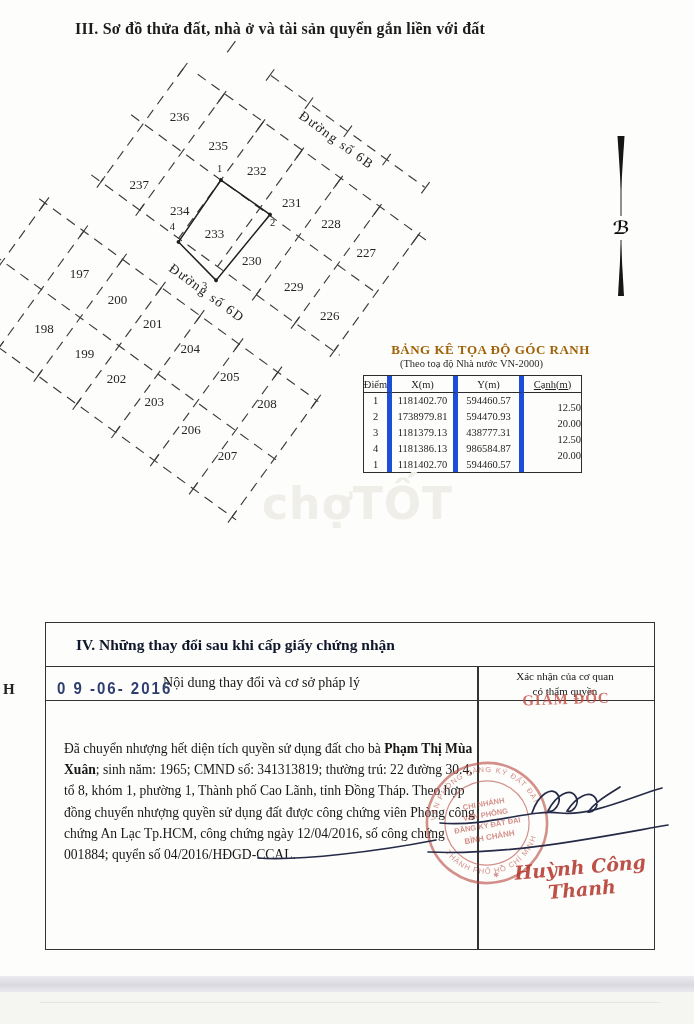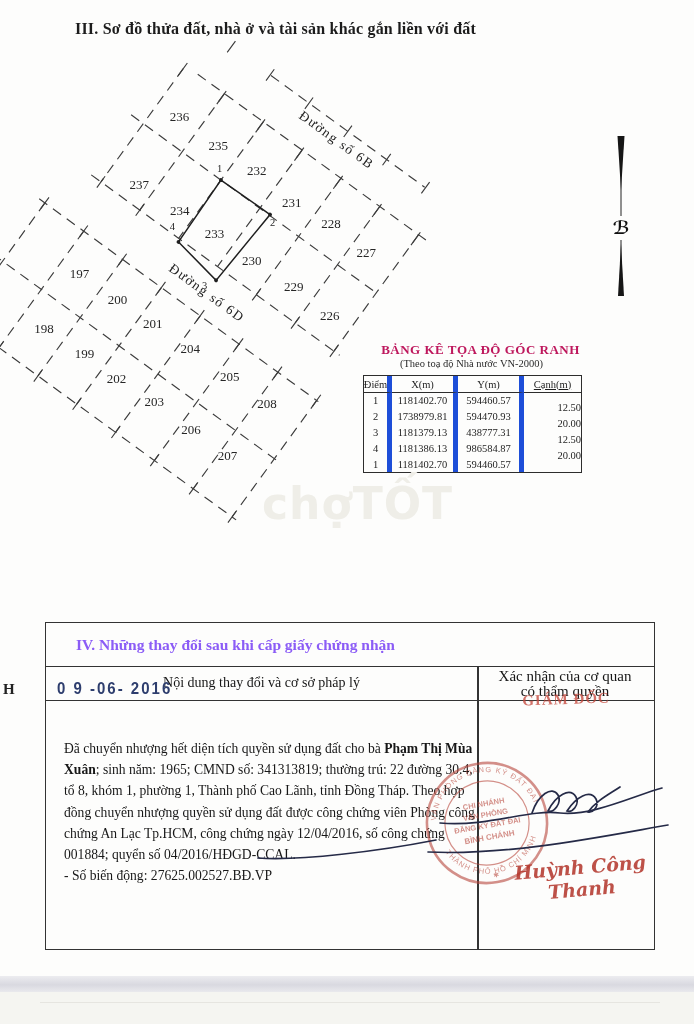--- a/index.html
+++ b/index.html
@@ -18,42 +18,42 @@
   .vdot{fill:#1f1f1f;}
   .plot-label{font:13px "Liberation Serif",serif;fill:#262626;text-anchor:middle;}
   .corner-label{font:10.5px "Liberation Serif",serif;fill:#262626;text-anchor:middle;}
   .road-label{font:13.5px "Liberation Serif",serif;fill:#222;text-anchor:middle;letter-spacing:1.5px;}
 
   
   .compass{left:598px;top:128px;width:46px;height:176px;}
   .compass-letter{font:bold 18px "DejaVu Sans","DejaVu Serif",serif;fill:#111;text-anchor:middle;}
 
   
-  .ct-title{left:372px;top:342px;width:217px;text-align:center;font-size:13px;font-weight:bold;color:#be185d;letter-spacing:.5px;}
+  .ct-title{left:382px;top:342px;width:217px;text-align:center;font-size:13px;font-weight:bold;color:#a16207;letter-spacing:.5px;}
   .ct-sub{left:363px;top:358px;width:217px;text-align:center;font-size:10.5px;color:#2a2a2a;font-family:Liberation Serif, serif;}
   .ctable{left:363px;top:375px;display:grid;grid-template-columns:28px 66px 66px 57px;
           grid-template-rows:17px repeat(5,15.8px);border:1.6px solid #2d2d2d;color:#1e1e1e;}
   .ct-cell{display:flex;align-items:center;justify-content:center;font-size:10.5px;border-right:5px solid #1d4ed8;}
   .ct-head{border-bottom:1.4px solid #2d2d2d;}
   .ct-last{border-right:none;text-decoration:underline;}
   .ct-canh{grid-column:4;grid-row:2/7;position:relative;}
   .ct-canh span{position:absolute;left:0;right:0;text-align:right;font-size:10.5px;}
 
   
   .watermark{left:262px;top:478px;font:bold 44px "DejaVu Sans",sans-serif;color:#efeee8;letter-spacing:1px;}
 
   
   .box4{left:45px;top:622px;width:608px;height:326px;border:1.6px solid #333;}
   .box4-title{position:absolute;left:0;top:0;width:100%;height:44px;line-height:44px;
               border-bottom:1.6px solid #333;box-sizing:border-box;padding-left:30px;
-              font-size:15.5px;font-weight:bold;color:#8b5cf6;}
+              font-size:15.5px;font-weight:bold;color:#0f172a;}
   .box4-divider{position:absolute;left:431px;top:44px;bottom:0;width:1.6px;background:#333;}
   .box4-subline{position:absolute;left:0;top:77px;width:100%;height:1.4px;background:#333;}
   .col1-head{position:absolute;left:0;top:52px;width:431px;text-align:center;font-size:14px;color:#161616;}
-  .col2-head{position:absolute;left:433px;top:46px;width:172px;text-align:center;font-size:15px;line-height:15px;color:#161616;}
+  .col2-head{position:absolute;left:433px;top:46px;width:172px;text-align:center;font-size:11px;line-height:15px;color:#161616;}
 
   .date-stamp{left:57px;top:680px;font-family:"Liberation Sans",sans-serif;font-weight:bold;
               font-size:15px;color:#2e3e6e;letter-spacing:2px;transform:scaleY(1.08);}
   .body-par{left:64px;top:738px;width:412px;font-size:13.6px;line-height:1.56;color:#171717;text-align:left;}
   .giamdoc{left:505px;top:691px;width:122px;text-align:center;font-size:15px;font-weight:bold;
            color:rgba(196,72,60,.78);letter-spacing:1px;transform:rotate(-2deg);}
   .seal{left:420px;top:756px;transform:rotate(-10deg);}
   .seal text{fill:#b8473c;text-anchor:middle;font-family:"Liberation Sans",sans-serif;}
   .ink{left:240px;top:755px;}
   .ink path{fill:none;stroke:#252a47;stroke-width:1.7;stroke-linecap:round;}
@@ -63,21 +63,21 @@
 
   
   .page-shadow{left:0;top:976px;width:694px;height:16px;
                background:linear-gradient(180deg,#ececf0,#d9d9e0 55%,#e9e9ed);}
   .below-page{left:0;top:992px;width:694px;height:32px;background:#f5f5f1;}
   .below-line{position:absolute;left:40px;top:10px;width:620px;height:1px;background:#e6e5e0;}
 </style>
 </head>
 <body>
 
-<div class="abs sec3-title">III. Sơ đồ thửa đất, nhà ở và tài sản khác gắn liền với đất</div>
+<div class="abs sec3-title">III. Sơ đồ thửa đất, nhà ở và tài sản quyển gắn liền với đất</div>
 
 <svg class="abs map-svg" width="694" height="600" viewBox="0 0 694 600">
   <g transform="translate(185.6,65.4) rotate(36)">
 
     <path class="dash" d="M75,-42 H265"></path>
     <path class="dash" d="M15,0 H300 M-15,72 H290 M-12,144 H295"></path>
     <path class="dash" d="M0,4 V144 M48,0 V144 M96,0 V144 M144,0 V144 M192,0 V144 M240,0 V144 M288,0 V144"></path>
     <path class="dash" d="M-40,194 H305 M-45,266 H305 M-20,338 H308"></path>
     <path class="dash" d="M-33,194 V338 M15,194 V338 M63,194 V338 M111,194 V338 M159,194 V338 M207,194 V338 M255,194 V338 M303,194 V338"></path>
 
@@ -177,21 +177,20 @@
     <div>Xác nhận của cơ quan</div>
     <div>có thẩm quyền</div>
   </div>
   <div class="box4-subline"></div>
   <div class="box4-divider"></div>
 </div>
 
 <div class="abs date-stamp">0 9 -06- 2016</div>
 
 <div class="abs body-par"><span>Đã chuyển nhượng hết diện tích quyền sử dụng đất cho bà </span><b>Phạm Thị Mùa Xuân</b><span>; sinh năm: 1965; CMND số: 341313819; thường trú: 22 đường 30.4, tổ 8, khóm 1, phường 1, Thành phố Cao Lãnh, tỉnh Đồng Tháp. Theo hợp đồng chuyển nhượng quyền sử dụng đất được công chứng viên Phòng công chứng An Lạc Tp.HCM, công chứng ngày 12/04/2016, số công chứng 001884; quyển số 04/2016/HĐGD-CCAL.</span>
-  <div>- Số biến động: 27625.002527.BĐ.VP</div>
 </div>
 
 <div class="abs giamdoc">GIÁM ĐỐC</div>
 
 <svg class="abs seal" width="134" height="134" viewBox="0 0 134 134">
   <g opacity="0.6">
     <circle cx="67" cy="67" r="60" stroke="#b8473c" stroke-width="2.6" fill="none"></circle>
     <circle cx="67" cy="67" r="42" stroke="#b8473c" stroke-width="1.2" fill="none"></circle>
     <defs>
       <path id="arcTop" d="M16,67 A51,51 0 1 1 118,67"></path>

